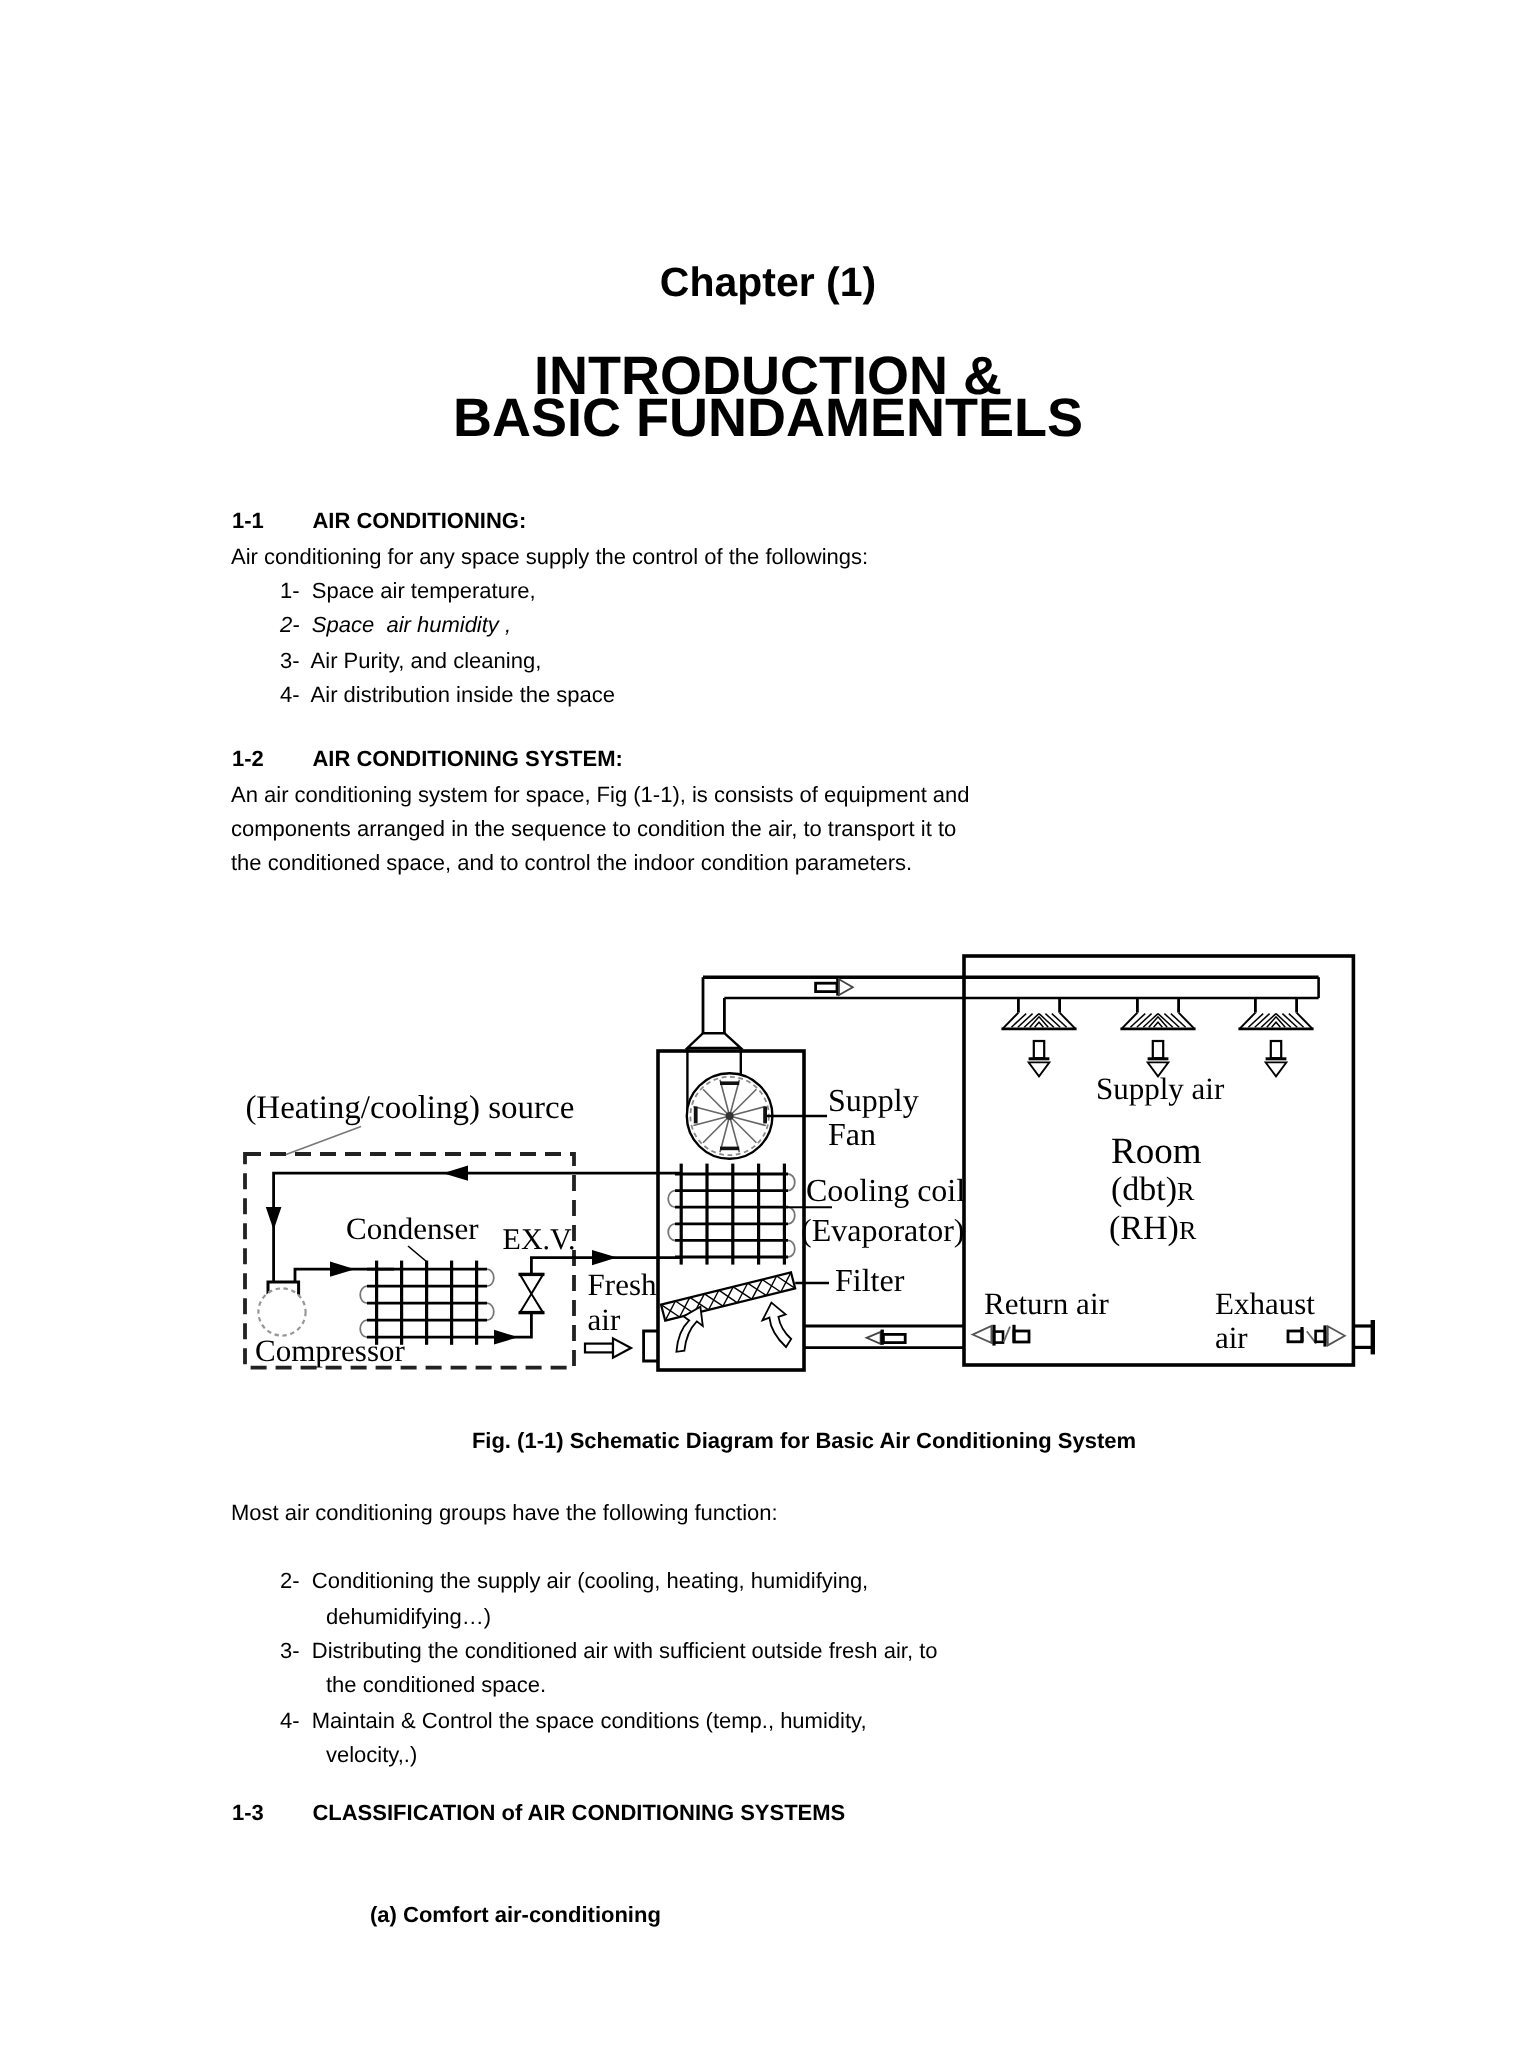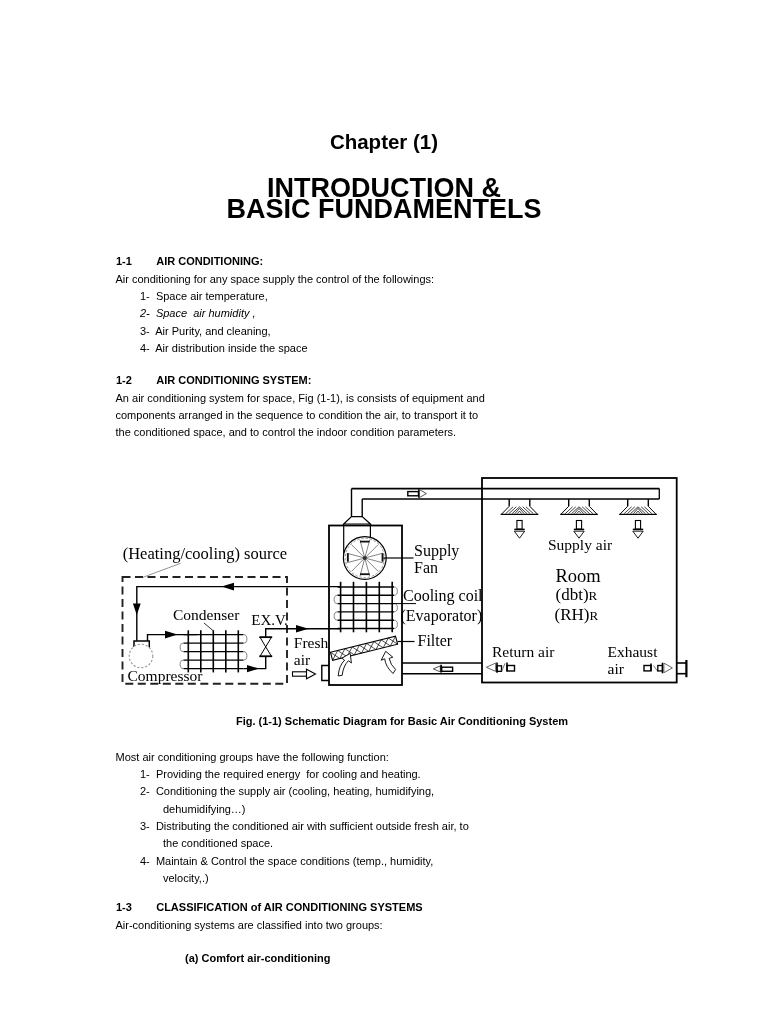--- a/index.html
+++ b/index.html
@@ -325,33 +325,31 @@
 
 <line x1="676.7" y1="619" x2="686" y2="619" stroke-width="1.6"></line>
 <line x1="676.7" y1="629.7" x2="686" y2="629.7" stroke-width="1.6"></line>
 <line x1="686.4" y1="616" x2="686.4" y2="633.2" stroke-width="2.2"></line>
 </svg>
 
 <div class="t b ctr" style="top:669px;padding-left:18px;">Fig. (1-1) Schematic Diagram for Basic Air Conditioning System</div>
 
 <div class="t" style="left:115.5px;top:704.8px;">Most air conditioning groups have the following function:</div>
 
-<div class="t" style="left:140px;top:722.1px;">1-&nbsp; Providing the required energy&nbsp; for cooling and heating.</div>
 
 <div class="t" style="left:140px;top:739.4px;">2-&nbsp; Conditioning the supply air (cooling, heating, humidifying,</div>
 
 <div class="t" style="left:163px;top:756.7px;">dehumidifying…)</div>
 
 <div class="t" style="left:140px;top:774px;">3-&nbsp; Distributing the conditioned air with sufficient outside fresh air, to</div>
 
 <div class="t" style="left:163px;top:791.3px;">the conditioned space.</div>
 
 <div class="t" style="left:140px;top:808.6px;">4-&nbsp; Maintain &amp; Control the space conditions (temp., humidity,</div>
 
 <div class="t" style="left:163px;top:825.9px;">velocity,.)</div>
 
 <div class="t b" style="left:116px;top:855px;">1-3<span style="display:inline-block;width:24.3px;"></span>CLASSIFICATION of AIR CONDITIONING SYSTEMS</div>
 
-<div class="t" style="left:115.5px;top:873.3px;">Air-conditioning systems are classified into two groups:</div>
 
 <div class="t b" style="left:185px;top:906.4px;">(a) Comfort air-conditioning</div>
 
 </div>
 
 </body></html>

